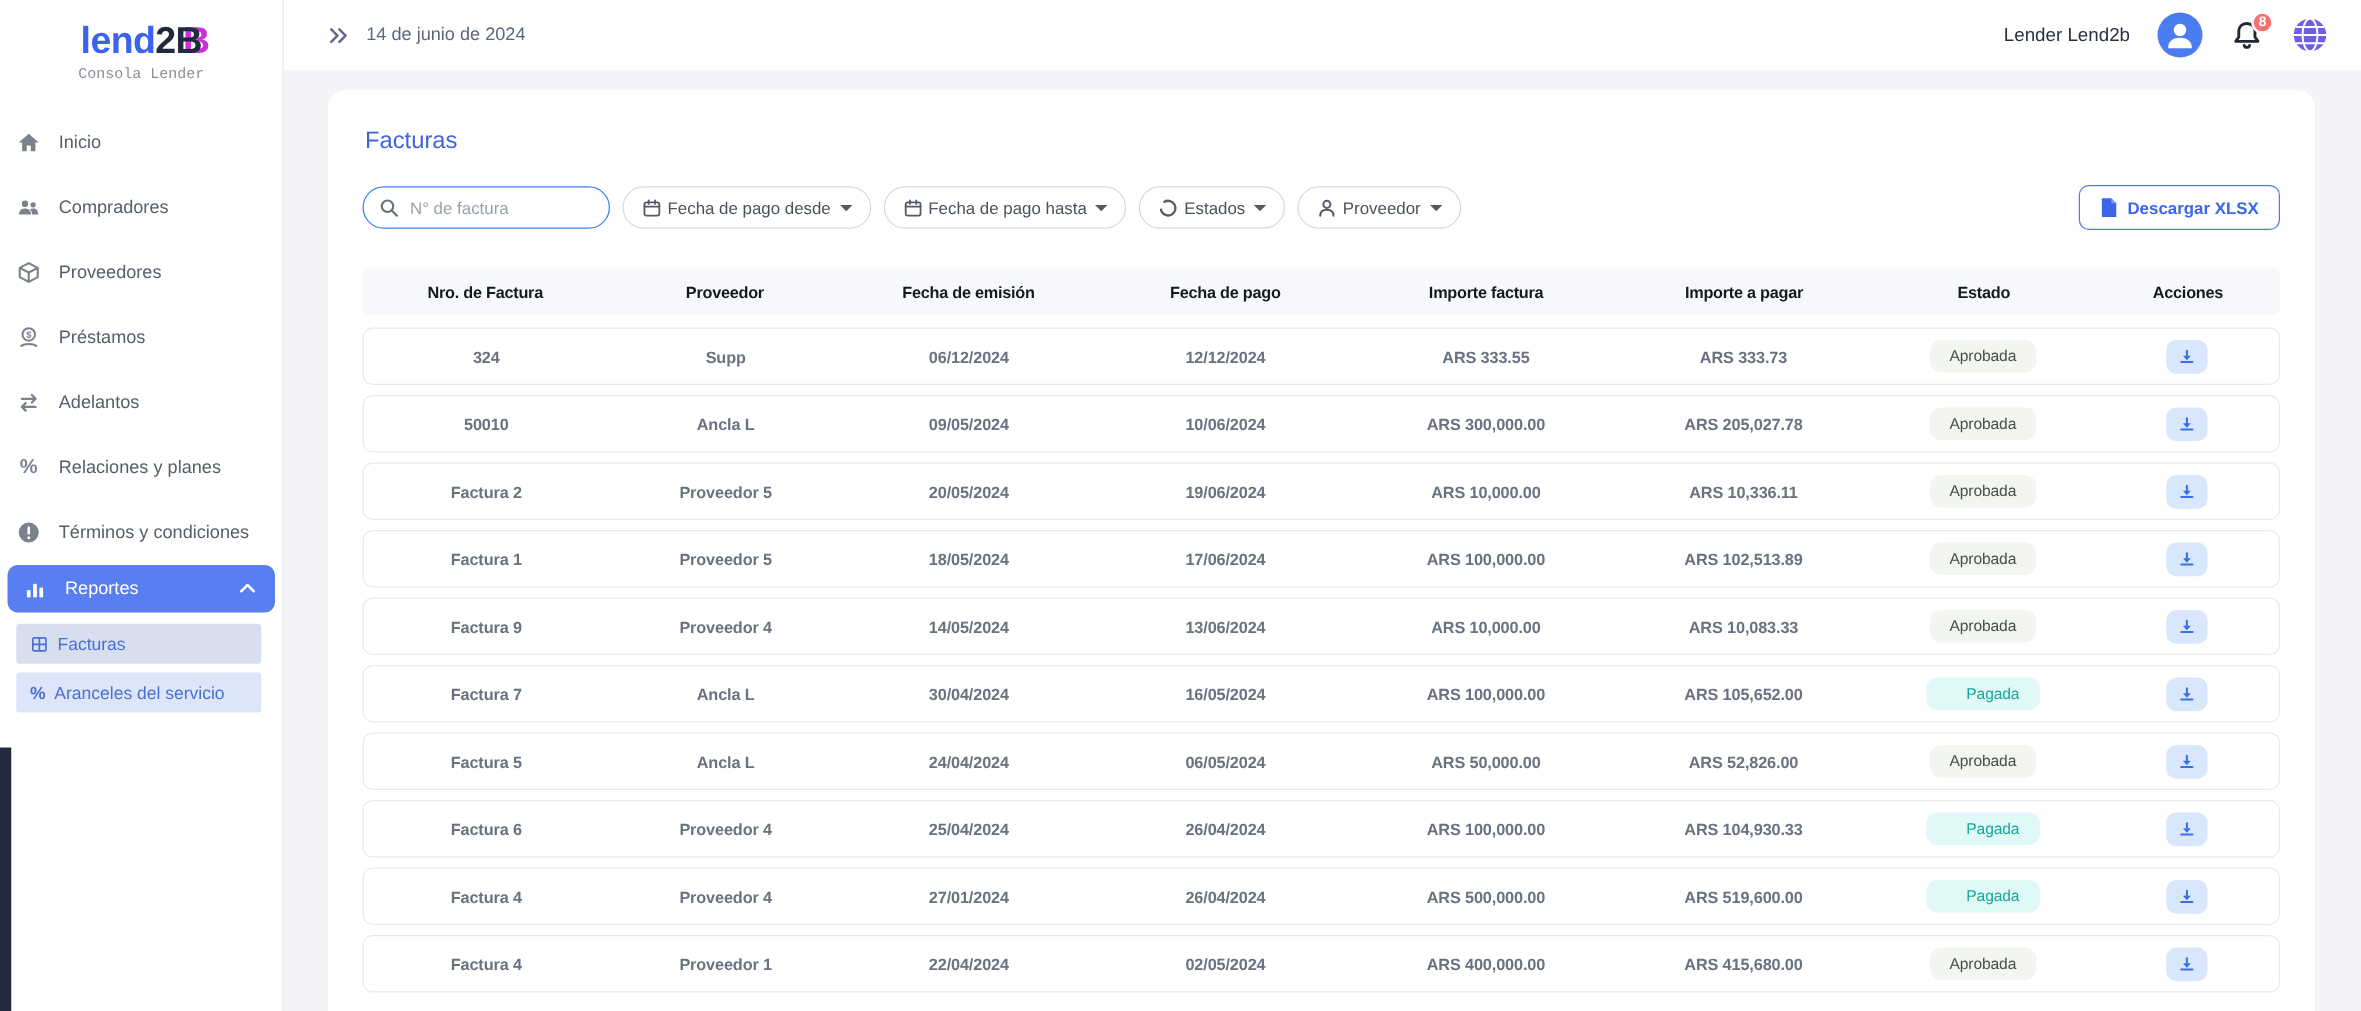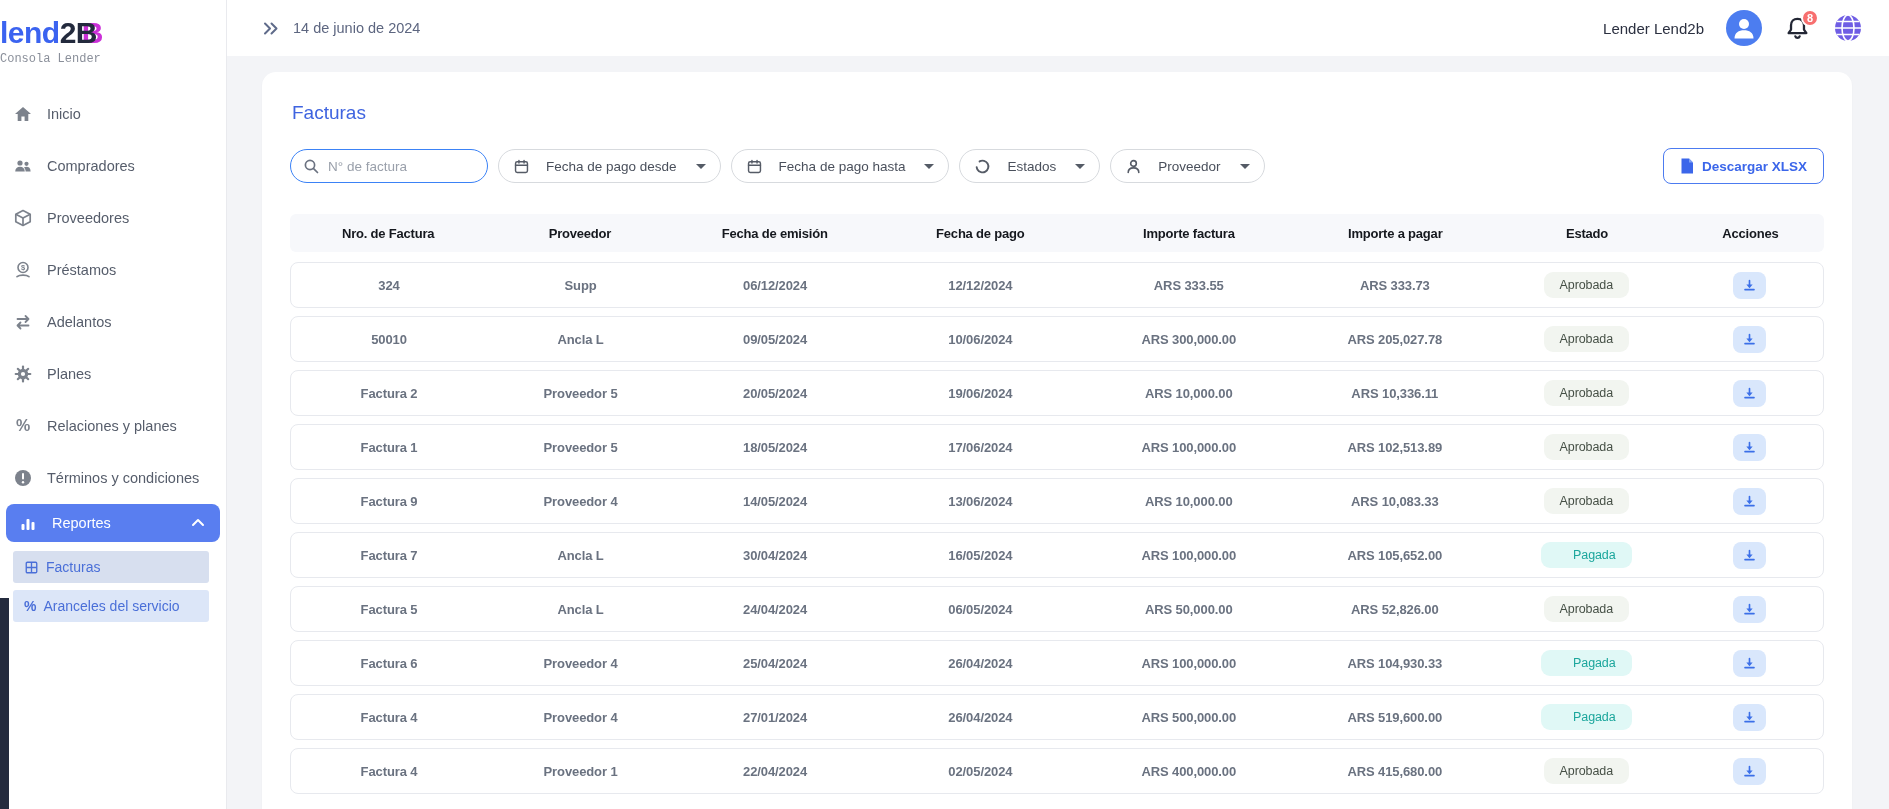--- a/index.html
+++ b/index.html
@@ -9,21 +9,21 @@
     background: #f3f4f7;
     display: flex;
     color: #2b3040;
   }
 
   
   .sidebar {
     width: 227px; flex-shrink: 0; background: #fff;
     border-right: 1px solid #e9eaee; position: relative; height: 809px;
   }
-  .logo-wrap { padding-top: 16px; }
+  .logo-wrap { padding-top: 16px; text-align: center; }
   .logo { font-size: 30px; font-weight: 700; letter-spacing: -0.5px; line-height: 1.1; }
   .logo .lg-blue { color: #3b63f0; }
   .logo .lg-dark { color: #232a3d; }
   .logo .lg-b { color: #232a3d; text-shadow: 6px 0 0 #cb30d8; }
   .logo-sub { font-size: 12px; color: #8a8f9a; margin-top: 3px; font-family: Liberation Mono, monospace; }
 
   .nav { margin-top: 22px; }
   .nav-item {
     display: flex; align-items: center; gap: 14px;
     height: 52px; padding-left: 13px;
@@ -94,21 +94,21 @@
   
   .filter-row { display: flex; align-items: center; gap: 10px; margin-bottom: 30px; }
   .searchbox {
     width: 198px; height: 34px; border: 1px solid #3b82f6; border-radius: 17px;
     display: flex; align-items: center; gap: 8px; padding: 0 12px; background: #fff;
   }
   .searchbox input { border: none; outline: none; width: 100%; font-size: 13.5px; color:#2b3040; font-family: "Liberation Sans", sans-serif; }
   .searchbox input::placeholder { color: #9aa0ab; }
   .pill {
     height: 34px; border: 1px solid #d7dade; border-radius: 17px; background: #fff;
-    display: inline-flex; align-items: center; gap: 16px; padding: 0 14px;
+    display: inline-flex; align-items: center; gap: 4px; padding: 0 14px;
     font-size: 13.5px; color: #4a505c; cursor: pointer; font-family: "Liberation Sans", sans-serif;
   }
   .pill .p-icon { display: inline-flex; color: #555b66; }
   .caret { width: 0; height: 0; border-left: 5px solid transparent; border-right: 5px solid transparent; border-top: 5px solid #555b66; margin-left: 3px; }
   .dl-xlsx {
     margin-left: auto; height: 36px; border: 1.5px solid #4c7bf0; border-radius: 8px;
     background: #fff; color: #3b66ea; font-weight: 700; font-size: 13.5px;
     display: inline-flex; align-items: center; gap: 8px; padding: 0 16px; cursor: pointer;
     font-family: "Liberation Sans", sans-serif;
   }
@@ -188,39 +188,20 @@
       <span>Préstamos</span>
     </div>
     <div class="nav-item">
       <span class="ni-icon">
         <svg viewBox="0 0 20 20" fill="none" stroke="currentColor" stroke-width="1.8" stroke-linecap="round" stroke-linejoin="round">
             <path d="M4.5 7 H15.5 M15.5 7 l-3-3 M15.5 7 l-3 3"></path>
             <path d="M15.5 13.5 H4.5 M4.5 13.5 l3-3 M4.5 13.5 l3 3"></path>
           </svg>
       </span>
       <span>Adelantos</span>
-    </div>
-    <div class="nav-item">
-      <span class="ni-icon">
-        <svg viewBox="0 0 20 20" fill="currentColor">
-          <g>
-            <rect x="8.9" y="1.6" width="2.2" height="4.2" rx="1"></rect>
-            <rect x="8.9" y="1.6" width="2.2" height="4.2" rx="1" transform="rotate(45 10 10)"></rect>
-            <rect x="8.9" y="1.6" width="2.2" height="4.2" rx="1" transform="rotate(90 10 10)"></rect>
-            <rect x="8.9" y="1.6" width="2.2" height="4.2" rx="1" transform="rotate(135 10 10)"></rect>
-            <rect x="8.9" y="1.6" width="2.2" height="4.2" rx="1" transform="rotate(180 10 10)"></rect>
-            <rect x="8.9" y="1.6" width="2.2" height="4.2" rx="1" transform="rotate(225 10 10)"></rect>
-            <rect x="8.9" y="1.6" width="2.2" height="4.2" rx="1" transform="rotate(270 10 10)"></rect>
-            <rect x="8.9" y="1.6" width="2.2" height="4.2" rx="1" transform="rotate(315 10 10)"></rect>
-            <circle cx="10" cy="10" r="5.2"></circle>
-          </g>
-          <circle cx="10" cy="10" r="2.1" fill="#fff"></circle>
-        </svg>
-      </span>
-      <span>Planes</span>
     </div>
     <div class="nav-item">
       <span class="ni-icon txt-icon">%</span>
       <span>Relaciones y planes</span>
     </div>
     <div class="nav-item">
       <span class="ni-icon">
         <svg viewBox="0 0 20 20">
             <circle cx="10" cy="10" r="8" fill="currentColor"></circle>
             <rect x="9" y="5" width="2" height="6.5" rx="1" fill="#fff"></rect>

